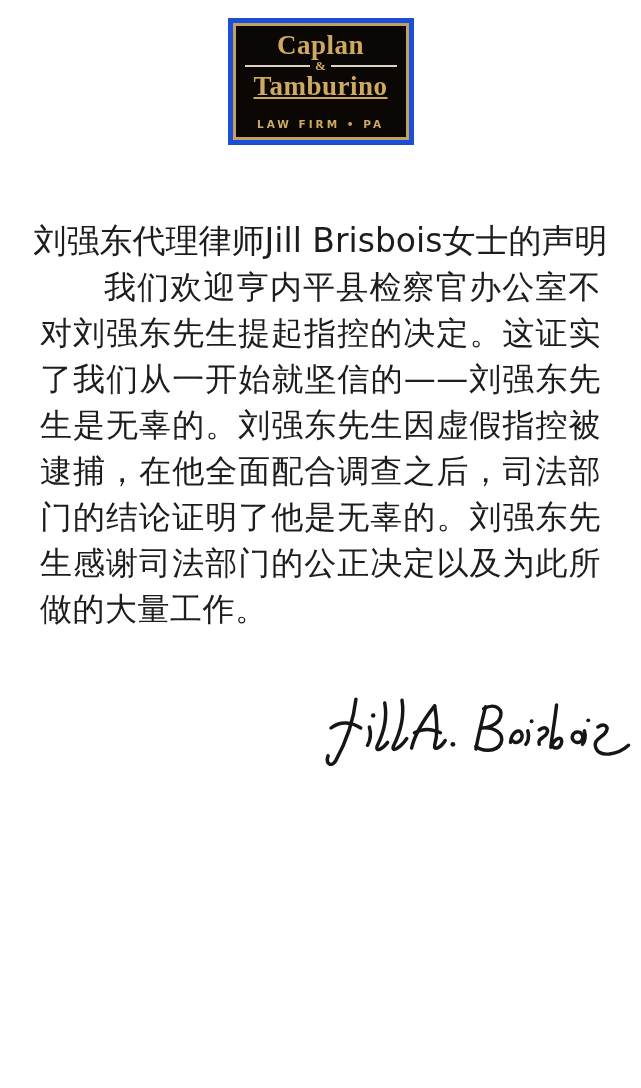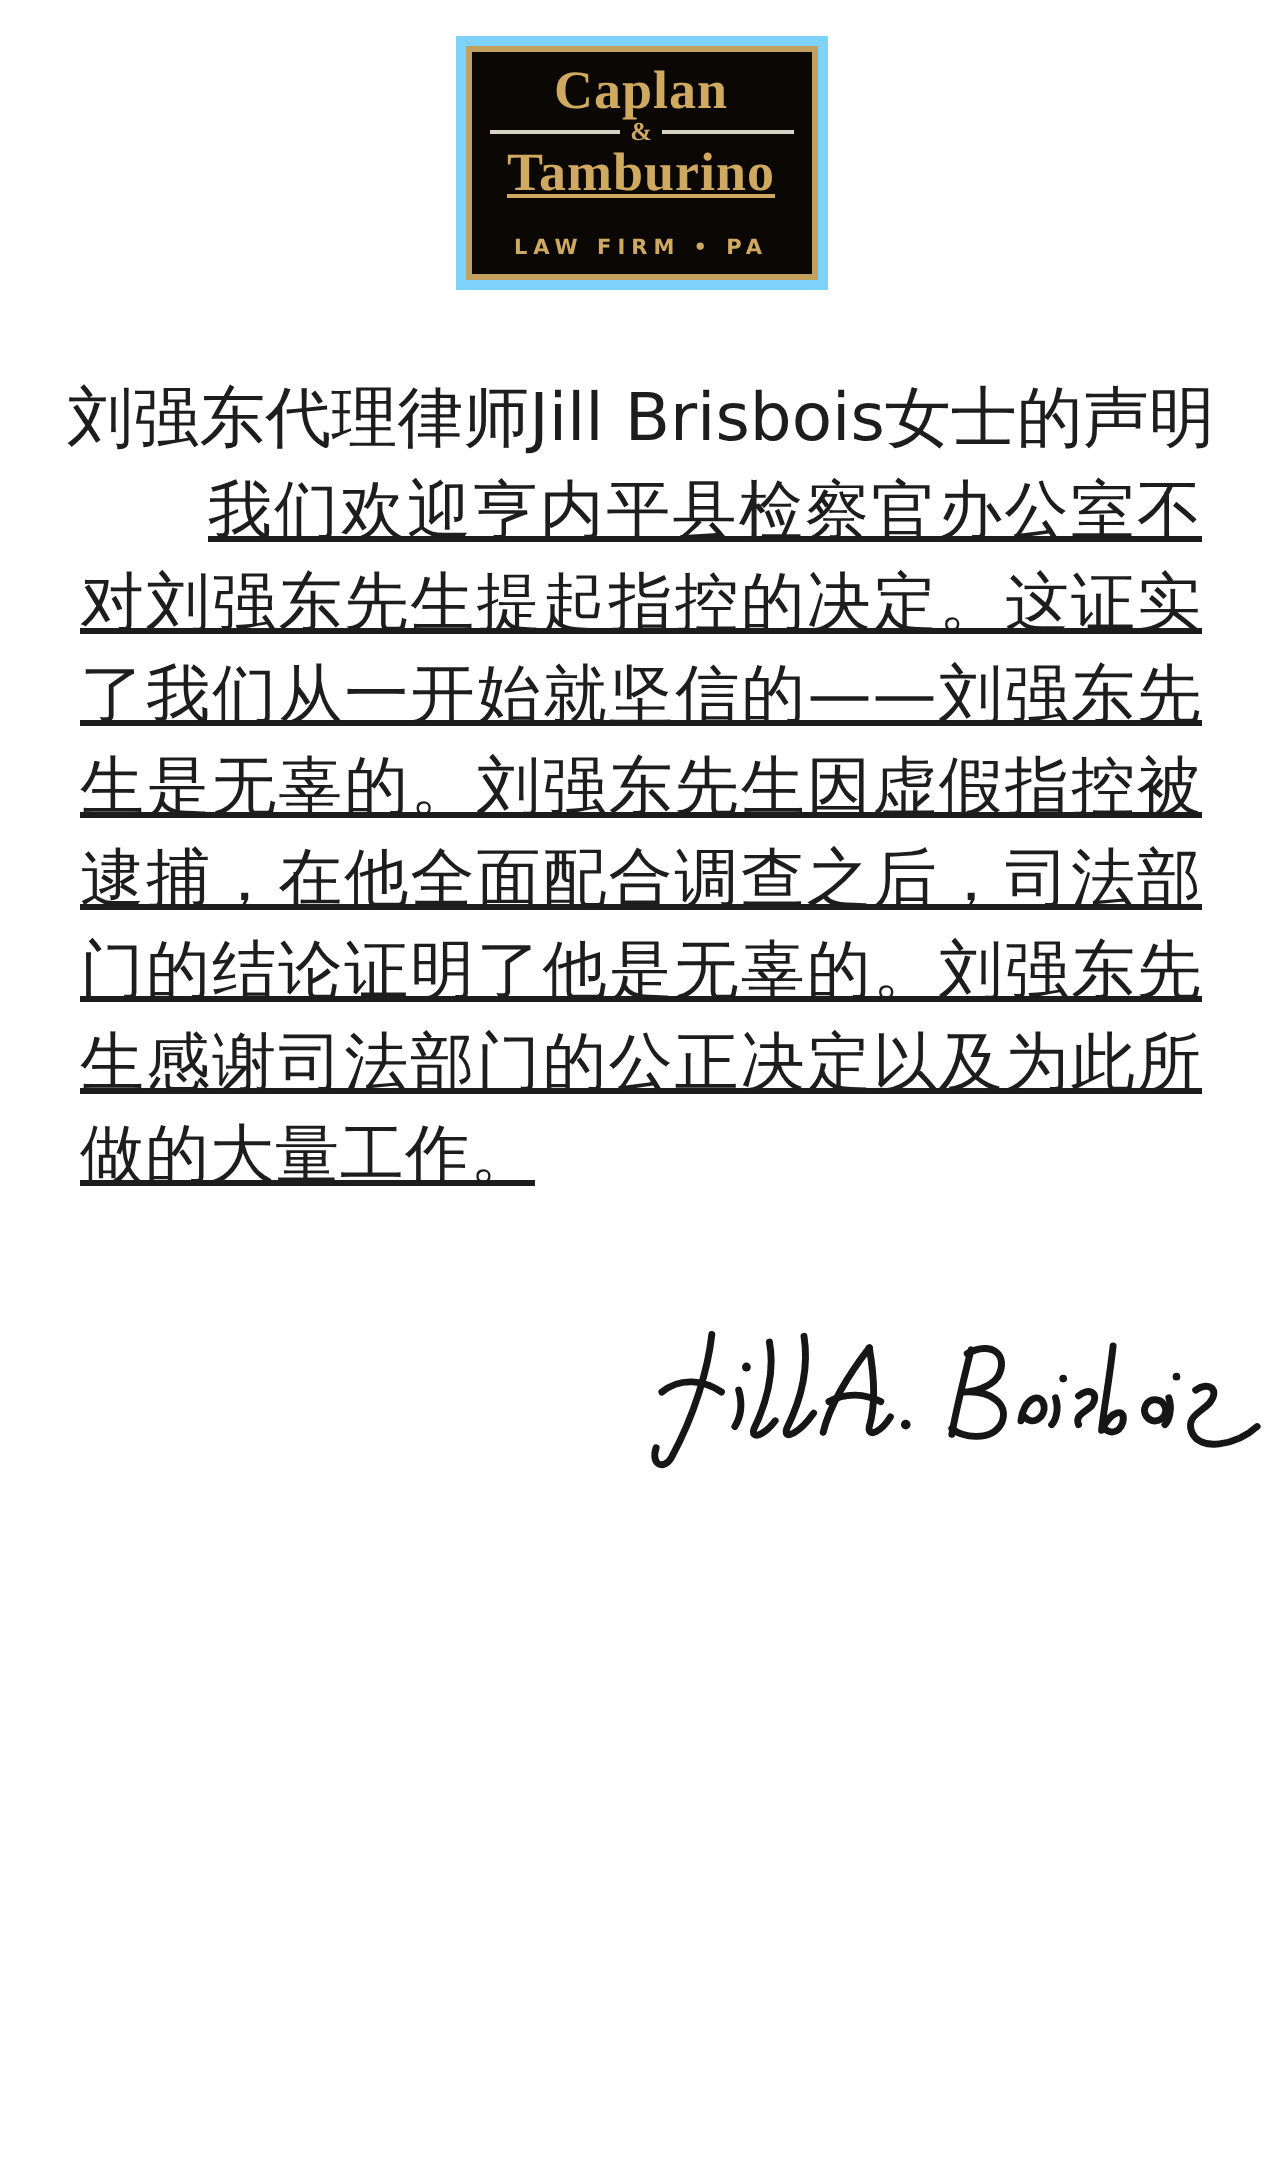--- a/index.html
+++ b/index.html
@@ -20,21 +20,21 @@
     background: #ffffff;
     position: relative;
   }
 
   
   .logo-wrap {
     width: 186px;
     margin: 18px auto 0 auto;
   }
   .logo-outer {
-    background: #7dd3fc;
+    background: #1d4ed8;
     padding: 5px;
     box-sizing: border-box;
   }
   .logo-inner {
     border: 3px solid #c2a15e;
     background: #0a0705;
     text-align: center;
     padding: 5px 7px 7px 7px;
   }
   .logo-name {
@@ -67,30 +67,29 @@
     color: #cfa95f;
     font-size: 10.5px;
     font-weight: bold;
     letter-spacing: 3px;
     margin-top: 17px;
     white-space: nowrap;
   }
 
   
   .statement-title {
-    margin-top: 41px;
+    margin-top: 73px;
     text-align: center;
     font-size: 33px;
     line-height: 46px;
     color: #1d1d1d;
   }
   .content {
     padding: 0 40px;
     text-align: justify;
-    text-decoration: underline;
   }
   p.body-par {
     font-size: 32px;
     line-height: 46px;
     margin: 0;
     text-indent: 2em;
     letter-spacing: 0.5px;
   }
   .par-1 { margin-top: 60px; }
   .par-2 { margin-top: 58px; }

